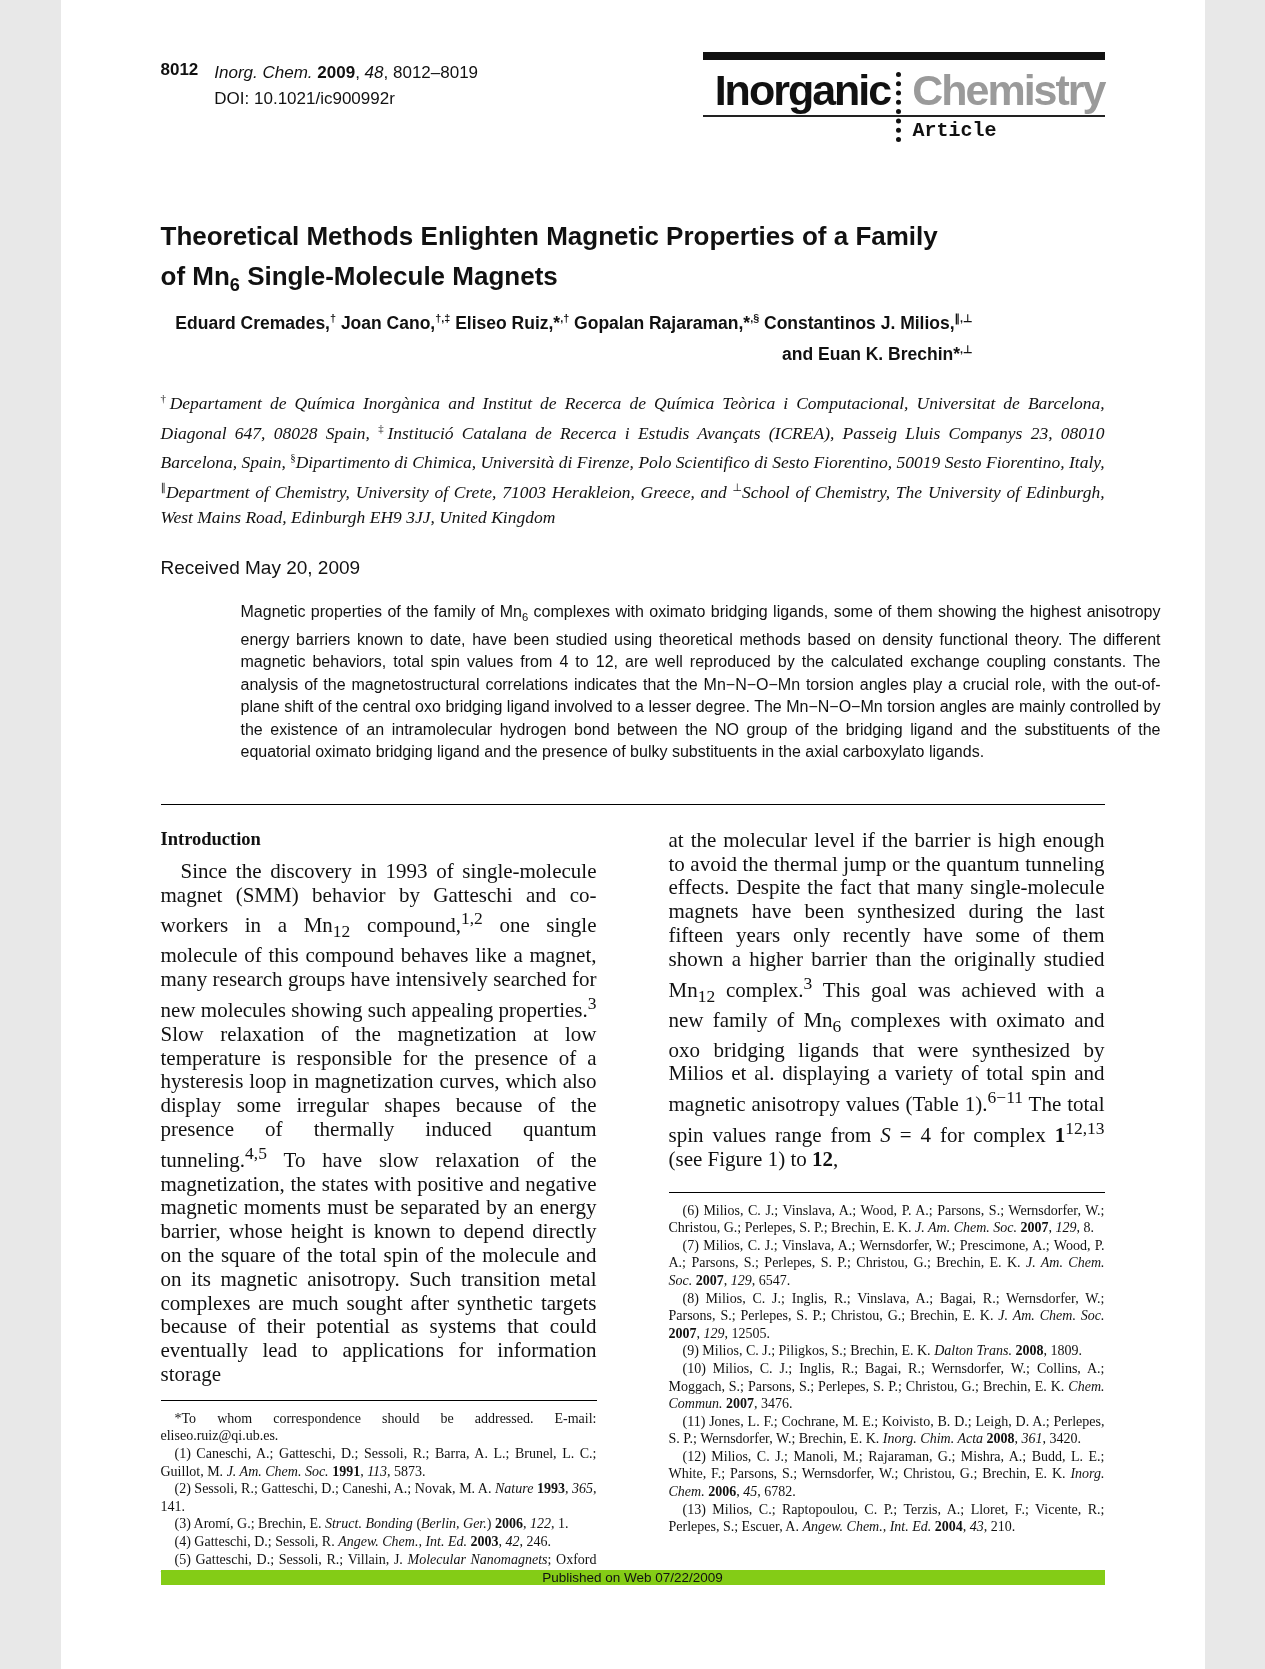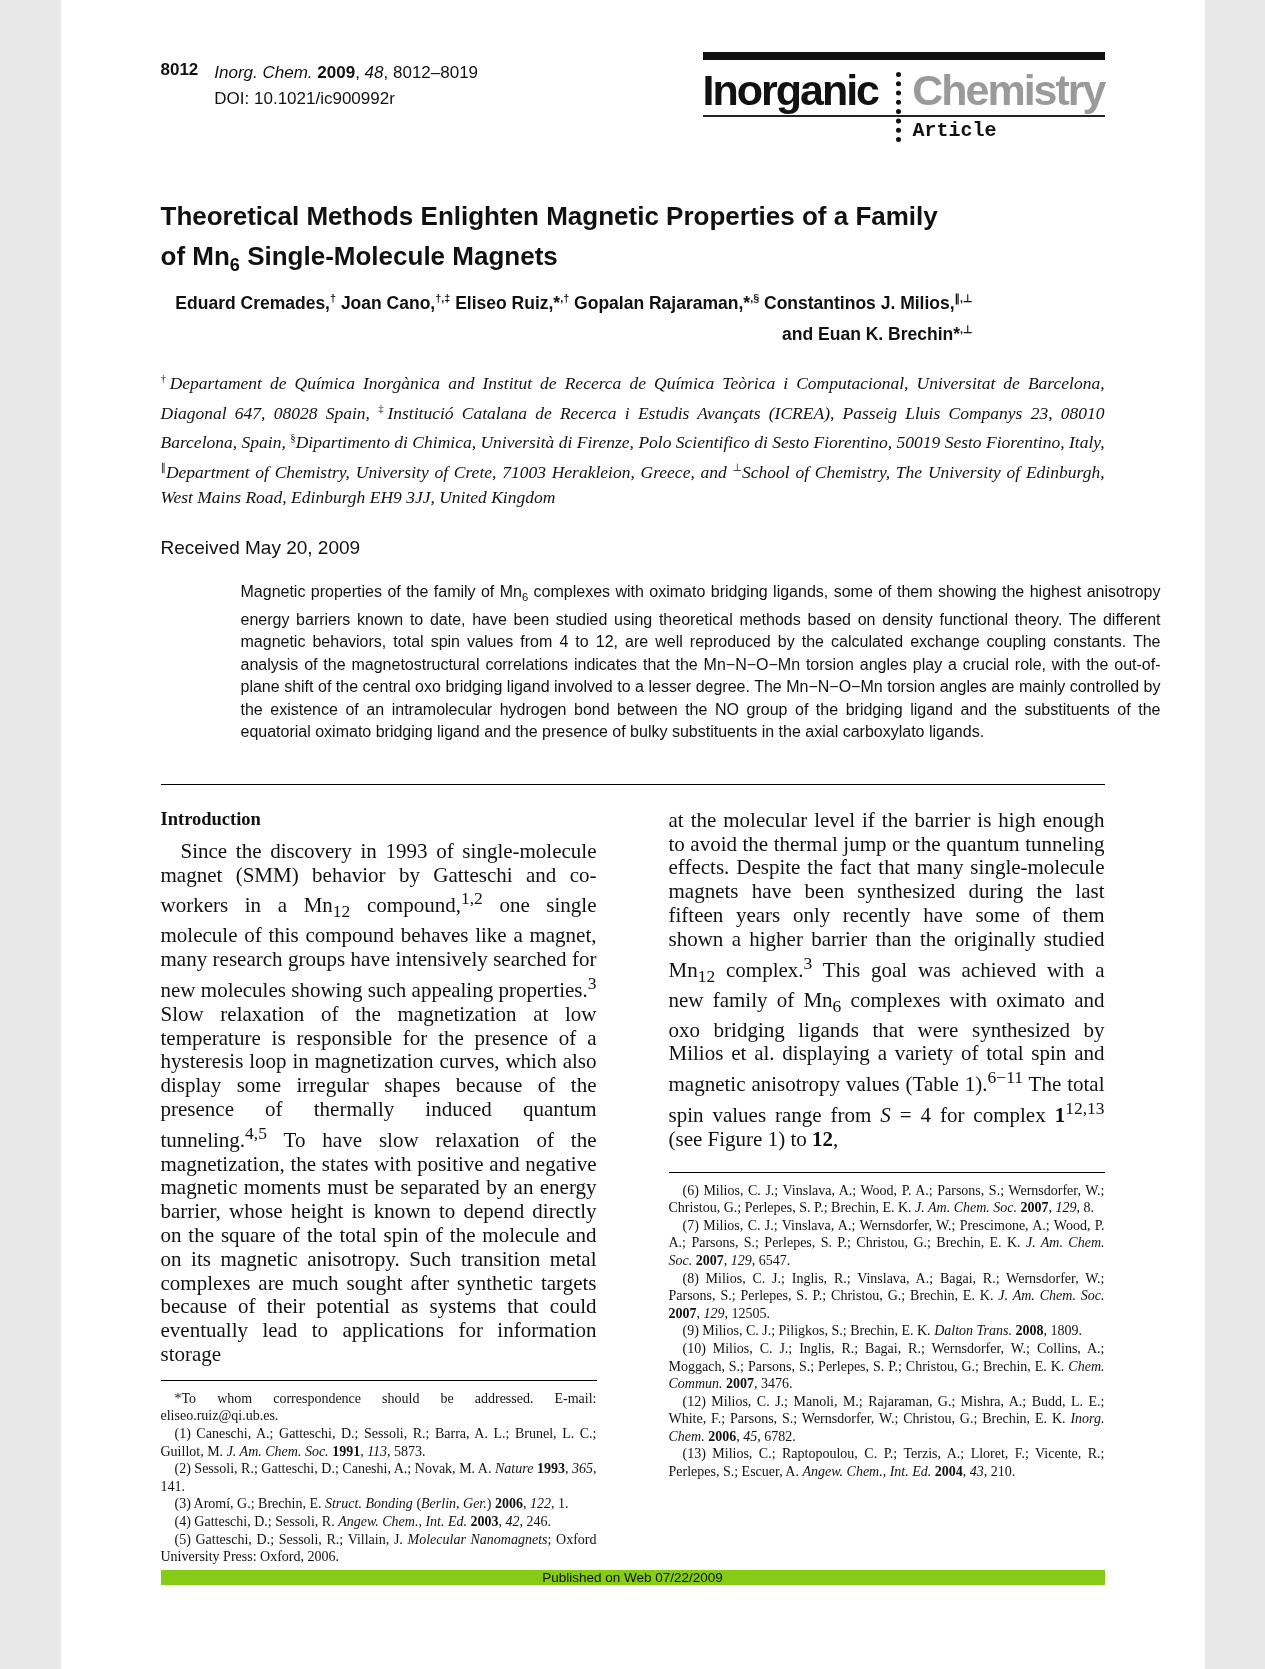--- a/index.html
+++ b/index.html
@@ -18,28 +18,28 @@
   
   .header-row { display:flex; justify-content:space-between; align-items:flex-start; }
   .header-left { display:flex; gap:16px; font-family:"Liberation Sans", sans-serif; font-size:17px; padding-top:8px; }
   .pagenum { font-weight:bold; }
   .cite-block { line-height:1.55; }
 
   
   .logo { position:relative; width:402px; }
   .logo-bar { height:8px; background:#111; margin-bottom:8px; }
   .logo-words { display:flex; align-items:baseline; font-family:"Liberation Sans", sans-serif; font-weight:bold; font-size:43px; letter-spacing:-2px; line-height:1.05; }
-  .logo-w1 { width:188px; padding-right:10px; color:#111; }
+  .logo-w1 { width:188px; text-align:right; padding-right:10px; color:#111; }
   .logo-w2 { padding-left:12px; color:#9a9a9a; }
   .logo-rule { border:none; border-top:2px solid #222; margin:2px 0 0 0; }
   .logo-article { font-family:Liberation Mono, monospace; font-weight:bold; font-size:20px; padding:2px 0 0 210px; }
   .logo-divider { position:absolute; left:193px; top:20px; bottom:0; width:0; border-left:5px dotted #111; }
 
   
-  .title { margin-top:54px; max-width:800px; font-family:"Liberation Sans", sans-serif; font-weight:bold; font-size:26px; line-height:1.55; }
+  .title { margin-top:74px; max-width:800px; font-family:"Liberation Sans", sans-serif; font-weight:bold; font-size:26px; line-height:1.55; }
   .title sub { font-size:70%; }
   .authors { margin-top:8px; max-width:812px; font-family:"Liberation Sans", sans-serif; font-weight:bold; font-size:17.5px; line-height:1.8;text-align:right; }
   .authors sup { font-size:62%; }
   .affils { margin-top:15px; font-style:italic; font-size:17.5px; line-height:25px; text-align:justify; }
   .affils sup { font-style:normal; font-size:62%; }
   .received { margin-top:27px; font-family:"Liberation Sans", sans-serif; font-size:19px; }
 
   
   .abstract { margin:22px 0 0 80px; width:920px; font-family:"Liberation Sans", sans-serif; font-size:16px; line-height:22.5px; text-align:justify; }
   .abstract sub { font-size:70%; }
@@ -117,20 +117,21 @@
 
     <div class="col">
       <p class="body-p">at the molecular level if the barrier is high enough to avoid the thermal jump or the quantum tunneling effects. Despite the fact that many single-molecule magnets have been synthesized during the last fifteen years only recently have some of them shown a higher barrier than the originally studied Mn<sub>12</sub> complex.<sup>3</sup> This goal was achieved with a new family of Mn<sub>6</sub> complexes with oximato and oxo bridging ligands that were synthesized by Milios et al. displaying a variety of total spin and magnetic anisotropy values (Table 1).<sup>6−11</sup> The total spin values range from <i>S</i> = 4 for complex <b>1</b><sup>12,13</sup> (see Figure 1) to <b>12</b>,</p>
       <hr class="fn-rule fn-rule-r">
       <div class="footnotes">
         <p>(6) Milios, C. J.; Vinslava, A.; Wood, P. A.; Parsons, S.; Wernsdorfer, W.; Christou, G.; Perlepes, S. P.; Brechin, E. K. <i>J. Am. Chem. Soc.</i> <b>2007</b>, <i>129</i>, 8.</p>
         <p>(7) Milios, C. J.; Vinslava, A.; Wernsdorfer, W.; Prescimone, A.; Wood, P. A.; Parsons, S.; Perlepes, S. P.; Christou, G.; Brechin, E. K. <i>J. Am. Chem. Soc.</i> <b>2007</b>, <i>129</i>, 6547.</p>
         <p>(8) Milios, C. J.; Inglis, R.; Vinslava, A.; Bagai, R.; Wernsdorfer, W.; Parsons, S.; Perlepes, S. P.; Christou, G.; Brechin, E. K. <i>J. Am. Chem. Soc.</i> <b>2007</b>, <i>129</i>, 12505.</p>
         <p>(9) Milios, C. J.; Piligkos, S.; Brechin, E. K. <i>Dalton Trans.</i> <b>2008</b>, 1809.</p>
         <p>(10) Milios, C. J.; Inglis, R.; Bagai, R.; Wernsdorfer, W.; Collins, A.; Moggach, S.; Parsons, S.; Perlepes, S. P.; Christou, G.; Brechin, E. K. <i>Chem. Commun.</i> <b>2007</b>, 3476.</p>
+        <p>(11) Jones, L. F.; Cochrane, M. E.; Koivisto, B. D.; Leigh, D. A.; Perlepes, S. P.; Wernsdorfer, W.; Brechin, E. K. <i>Inorg. Chim. Acta</i> <b>2008</b>, <i>361</i>, 3420.</p>
         <p>(12) Milios, C. J.; Manoli, M.; Rajaraman, G.; Mishra, A.; Budd, L. E.; White, F.; Parsons, S.; Wernsdorfer, W.; Christou, G.; Brechin, E. K. <i>Inorg. Chem.</i> <b>2006</b>, <i>45</i>, 6782.</p>
         <p>(13) Milios, C.; Raptopoulou, C. P.; Terzis, A.; Lloret, F.; Vicente, R.; Perlepes, S.; Escuer, A. <i>Angew. Chem., Int. Ed.</i> <b>2004</b>, <i>43</i>, 210.</p>
       </div>
     </div>
 
   </div>
 
   <div class="footer">
     <span>pubs.acs.org/IC</span>
     <span class="mid"><span>Published on Web 07/22/2009</span></span>

